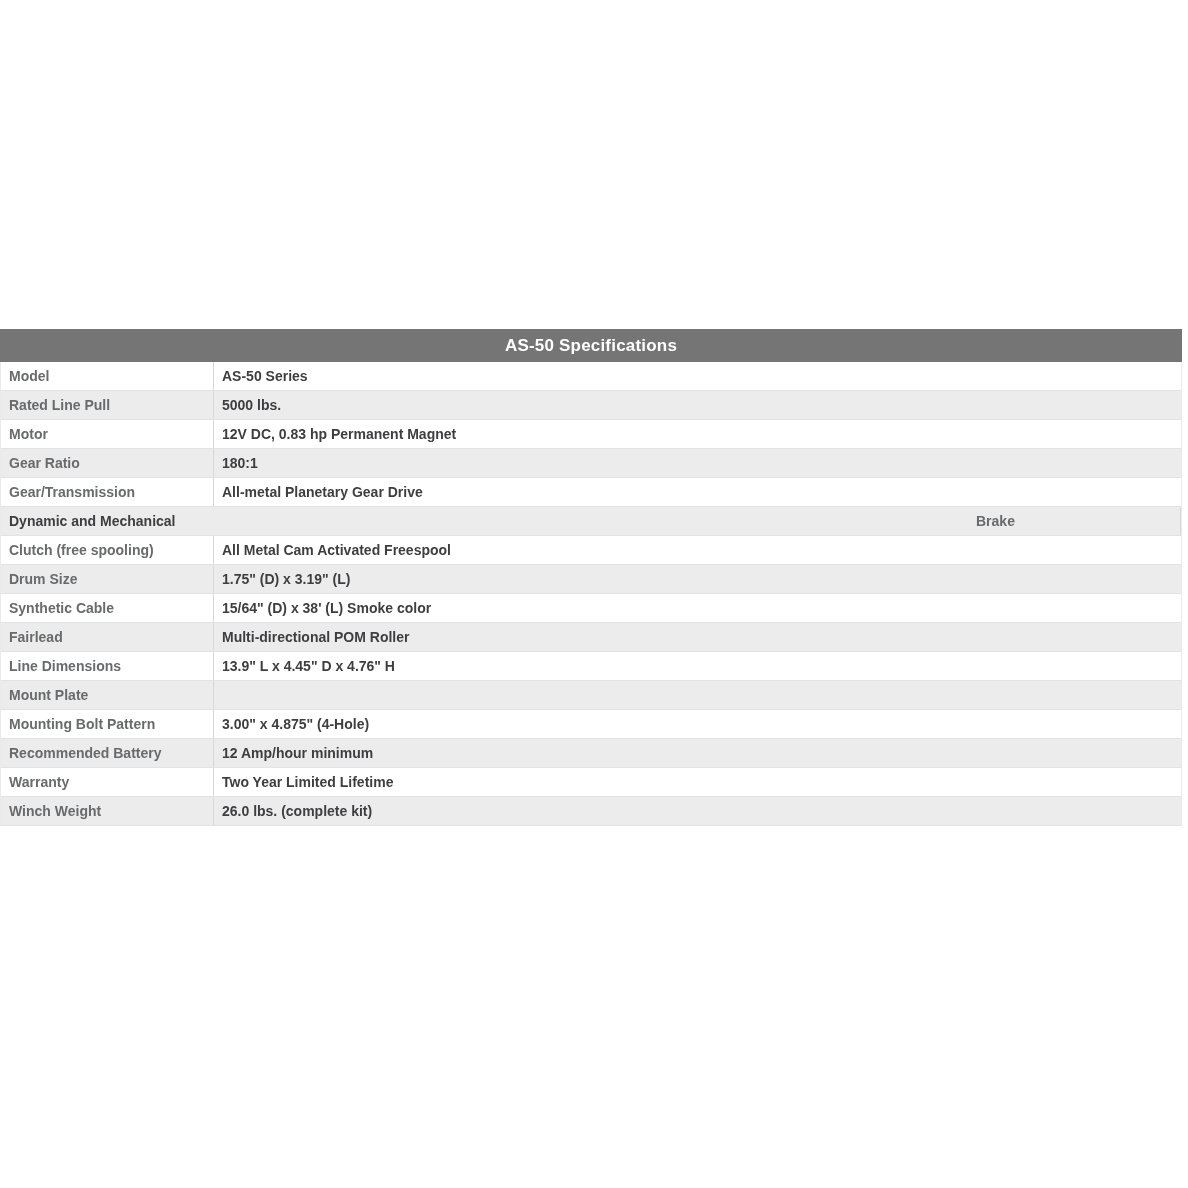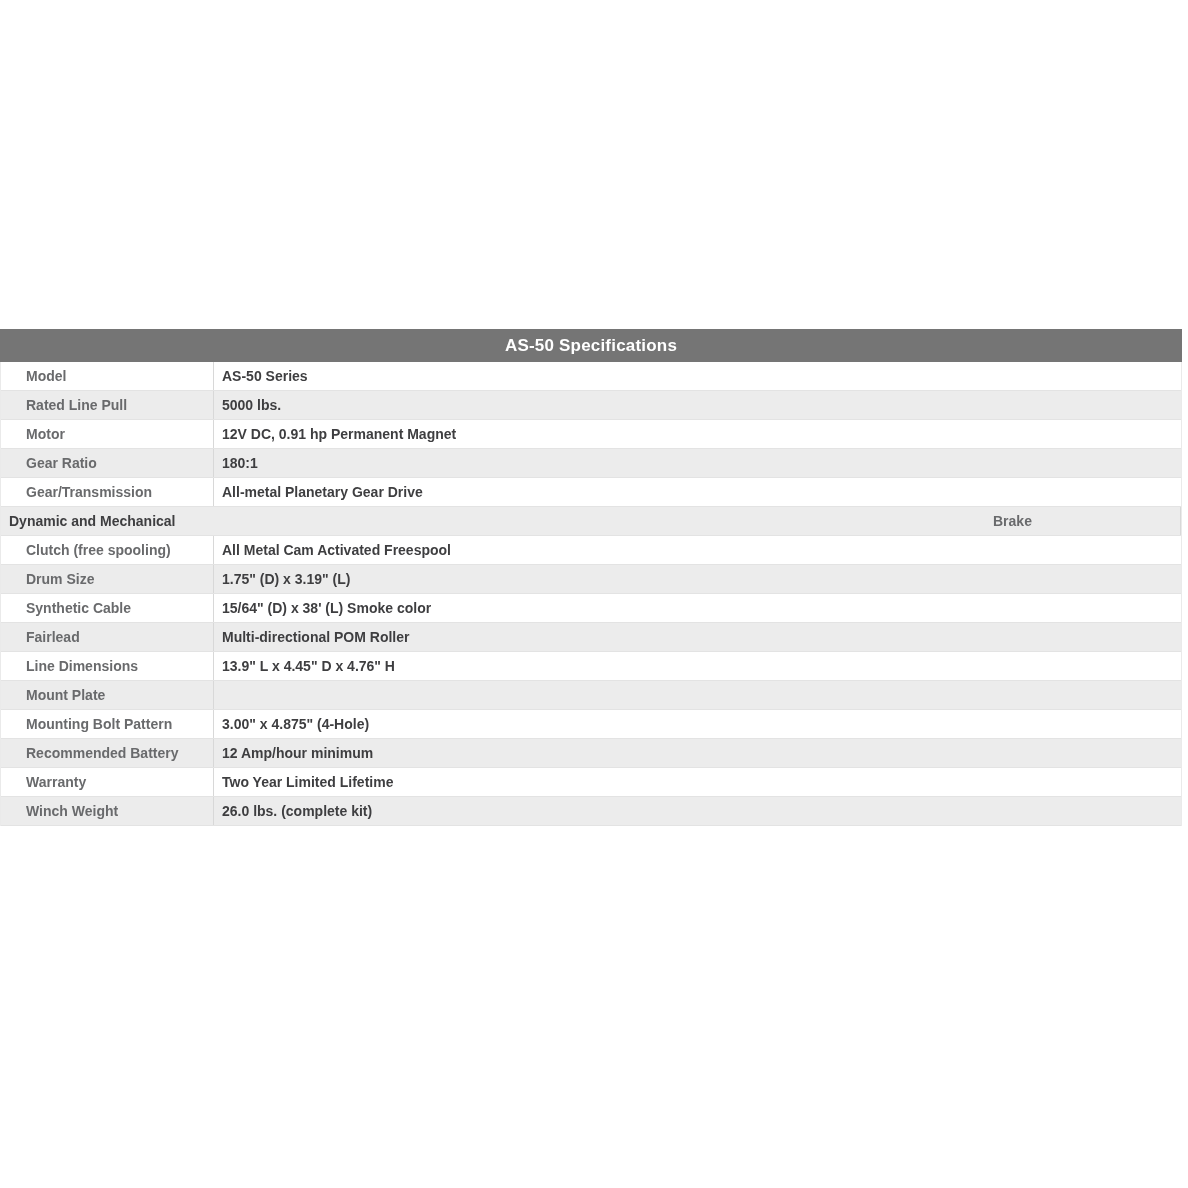--- a/index.html
+++ b/index.html
@@ -53,21 +53,21 @@
     align-items: center;
     font-size: 14px;
     font-weight: bold;
     white-space: nowrap;
     overflow: hidden;
     box-sizing: border-box;
   }
   .cell.label {
     width: 213px;
     flex: 0 0 213px;
-    padding-left: 25px;
+    padding-left: 8px;
     border-right: 1px solid var(--border-col, #d8d8d8);
     color: var(--label-fg, #696a6c);
   }
   .cell.value {
     flex: 1 1 auto;
     padding-left: 8px;
     color: var(--value-fg, #3e3e40);
   }
 </style>
 </head>
@@ -82,21 +82,21 @@
     <div class="cell value">AS-50 Series</div>
   </div>
 
   <div class="spec-row">
     <div class="cell label">Rated Line Pull</div>
     <div class="cell value">5000 lbs.</div>
   </div>
 
   <div class="spec-row">
     <div class="cell label">Motor</div>
-    <div class="cell value">12V DC, 0.91 hp Permanent Magnet</div>
+    <div class="cell value">12V DC, 0.83 hp Permanent Magnet</div>
   </div>
 
   <div class="spec-row">
     <div class="cell label">Gear Ratio</div>
     <div class="cell value">180:1</div>
   </div>
 
   <div class="spec-row">
     <div class="cell label">Gear/Transmission</div>
     <div class="cell value">All-metal Planetary Gear Drive</div>

